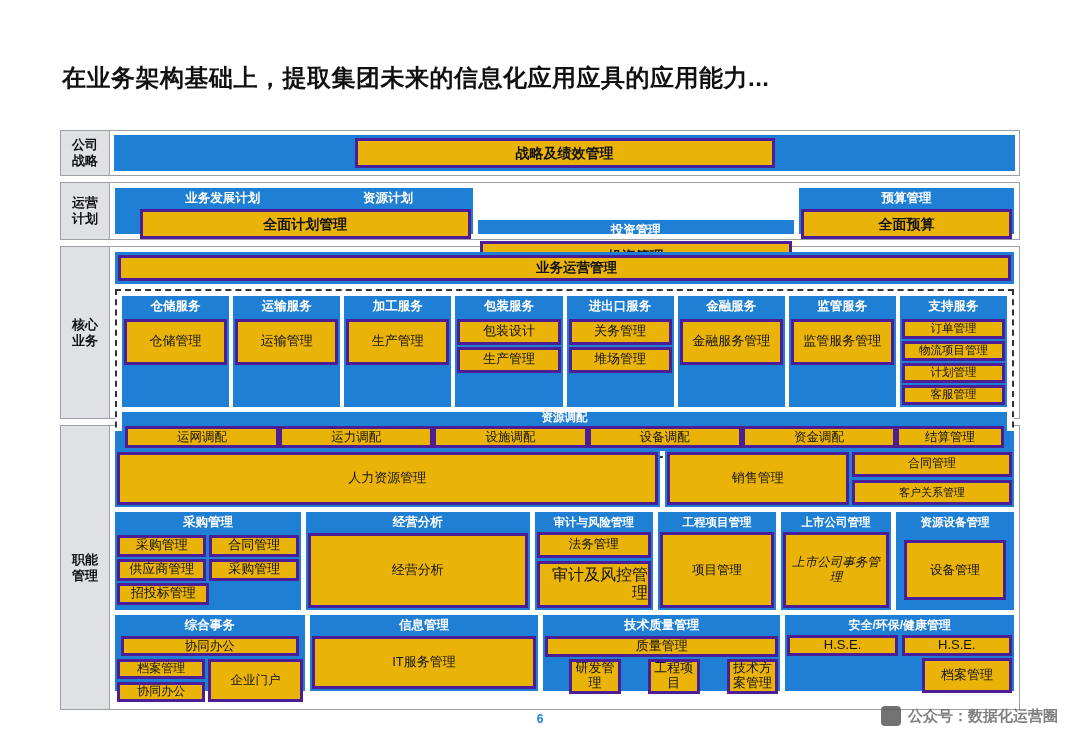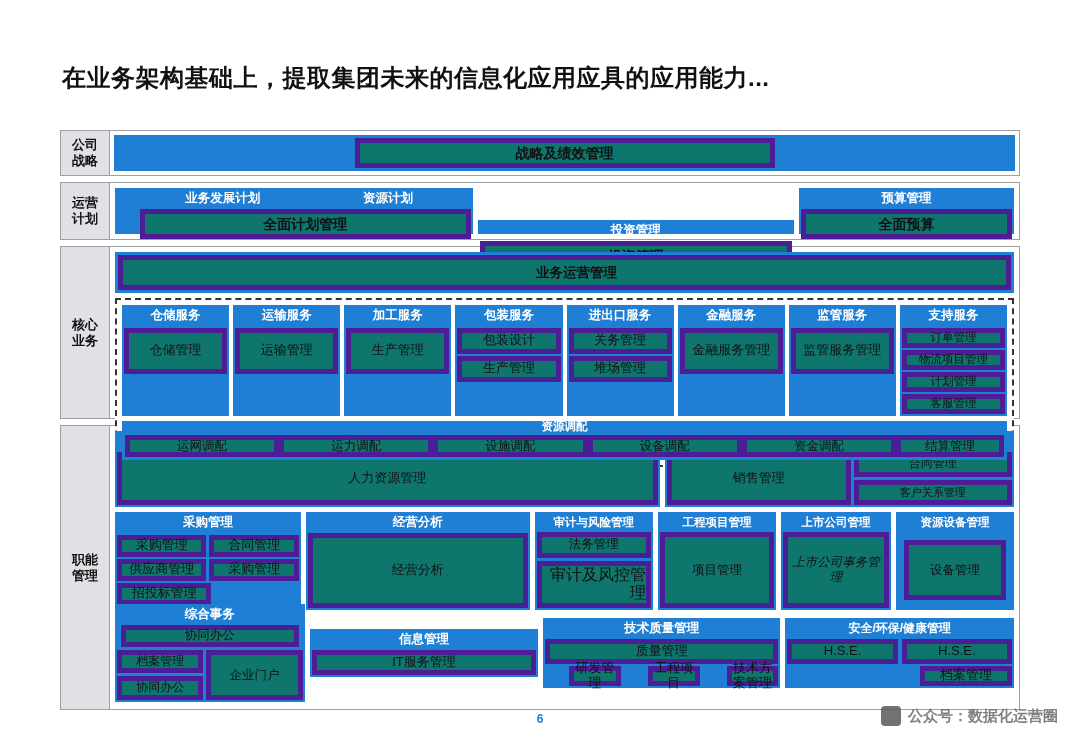--- a/index.html
+++ b/index.html
@@ -42,22 +42,22 @@
     background:#1f7fd4;
     padding:2px;
     box-sizing:border-box;
   }
   .blue-head{
     color:#fff;font-size:12.5px;font-weight:bold;
     text-align:center;padding:2px 0 3px;
     line-height:1.1;
   }
   .orange{
-    background:#0f766e;
-    border:5px solid #4c1d95;
+    background:#eab308;
+    border:3px solid #4c1d95;
     color:#111;
     font-size:13px;
     text-align:center;
     display:flex;align-items:center;justify-content:center;
     box-sizing:border-box;
     line-height:1.15;
   }
   .row{display:flex;gap:5px;}
 
   
@@ -70,21 +70,21 @@
   .ops-col .orange{height:30px;font-size:14px;font-weight:bold;}
 
   
   .core-outer{
     border:2px dashed #333;
     padding:5px;
     background:#ffffff;
     box-sizing:border-box;
   }
   .core-top{background:#1f7fd4;padding:3px;margin-bottom:5px;}
-  .core-top .orange{height:35px;font-size:13.5px;font-weight:bold;padding-left:24px;}
+  .core-top .orange{height:26px;font-size:13.5px;font-weight:bold;padding-left:24px;}
   .core-cols{display:flex;gap:4px;margin-bottom:5px;}
   .core-col{flex:1;background:#1f7fd4;padding:2px;display:flex;flex-direction:column;}
   .core-col .orange{height:46px;font-size:13px;margin-top:2px;}
   .core-col.two .orange{height:26px;}
   .core-col.four .orange{height:20px;font-size:11.5px;margin-top:2px;}
   .alloc{display:flex;gap:0;align-items:center;}
   .alloc-label{
     position:absolute;left:50%;transform:translateX(-50%);
     top:-2px;color:#fff;font-size:11.5px;font-weight:bold;
   }
@@ -92,21 +92,21 @@
   .alloc .orange{flex:1;height:22px;font-size:12.5px;}
 
   
   .func-body{padding:5px;}
   .func-row{display:flex;gap:5px;margin-bottom:5px;}
   .fcard{background:#1f7fd4;padding:2px;box-sizing:border-box;display:flex;flex-direction:column;}
   .fcard .orange{font-size:13px;}
   .grid2{display:flex;gap:3px;}
   .grid2 > div{flex:1;}
   .mini{height:22px;font-size:12px;margin-top:2px;}
-  .mini-sm{height:20px;font-size:11px;margin-top:2px;margin-left:24px;}
+  .mini-sm{height:35px;font-size:11px;margin-top:2px;margin-left:24px;}
   .pagenum{
     position:absolute;left:0;right:0;top:712px;text-align:center;
     font-size:12px;font-weight:bold;color:#1f7fd4;
   }
   .watermark{
     position:absolute;right:22px;top:706px;
     display:flex;align-items:center;gap:7px;
     color:#6b6b6b;font-size:15px;font-weight:bold;opacity:.85;
   }
   .wm-logo{
@@ -301,21 +301,21 @@
           <div class="blue-head" style="font-size:11.5px;">上市公司管理</div>
           <div class="orange" style="flex:1;font-size:12.5px;font-style:italic;">上市公司事务管理</div>
         </div>
 
         <div class="fcard" style="flex:1.35;">
           <div class="blue-head" style="font-size:11.5px;">资源设备管理</div>
           <div class="orange" style="flex:1;font-size:12.5px;margin:8px 6px;">设备管理</div>
         </div>
       </div>
 
-      <div class="func-row" style="height:76px;margin-bottom:0;align-items:center;">
+      <div class="func-row" style="height:76px;margin-bottom:0;">
         <div class="fcard" style="flex:2.15;">
           <div class="blue-head">综合事务</div>
           <div class="orange" style="height:22px;font-size:12.5px;margin:0 4px;">协同办公</div>
           <div class="grid2" style="flex:1;margin-top:3px;">
             <div style="flex:1;display:flex;flex-direction:column;gap:3px;">
               <div class="orange" style="flex:1;font-size:12px;">档案管理</div>
               <div class="orange" style="flex:1;font-size:12px;">协同办公</div>
             </div>
             <div class="orange" style="flex:1;font-size:12.5px;">企业门户</div>
           </div>

